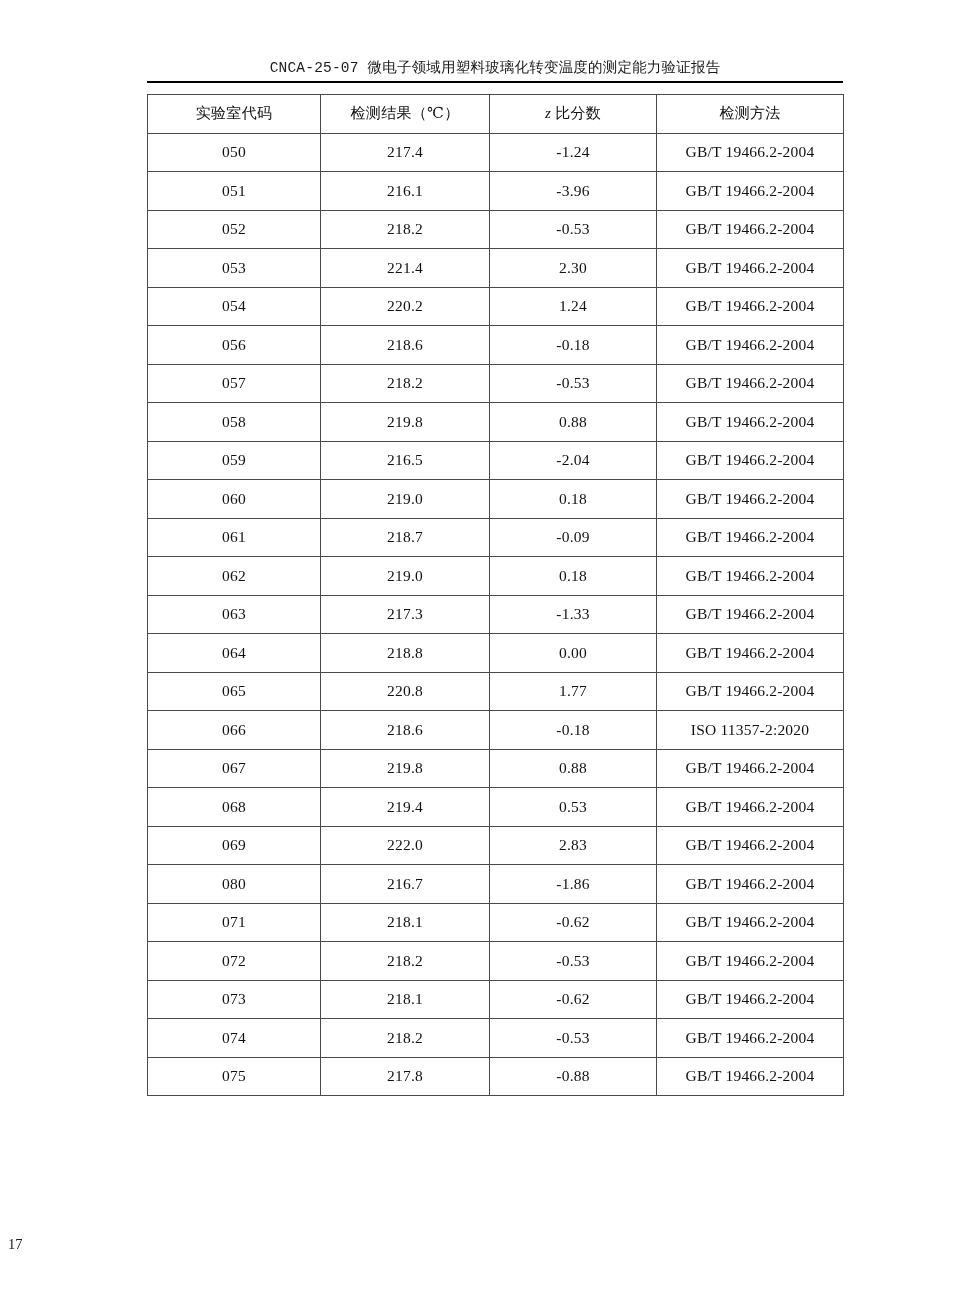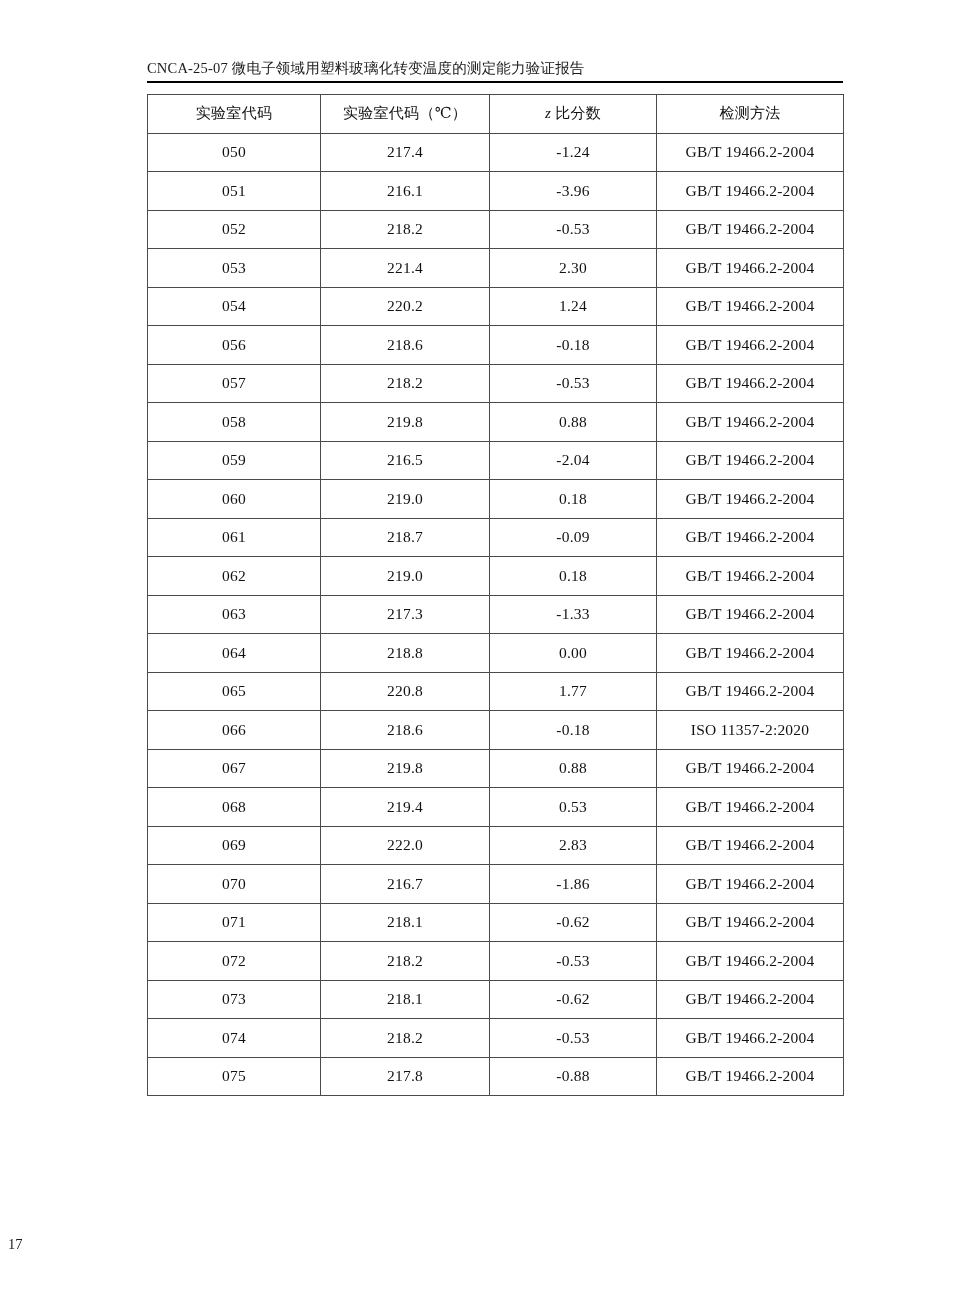--- a/index.html
+++ b/index.html
@@ -17,25 +17,27 @@
   }
 
   
   .page-header {
     position: absolute;
     left: 147px;
     top: 58px;
     width: 696px;
   }
   .page-header-text {
+    text-align: center;
     font-size: 14.5px;
     line-height: 20px;
     letter-spacing: 0.2px;
     white-space: nowrap;
     color: #1a1a1a;
+    font-family: Liberation Mono, monospace;
   }
   .page-header-rule {
     margin-top: 3px;
     height: 0;
     border-bottom: 2.2px solid #000000;
   }
 
   
   .results-table {
     position: absolute;
@@ -95,21 +97,21 @@
 <table class="results-table">
   <colgroup>
     <col class="col-lab">
     <col class="col-res">
     <col class="col-z">
     <col class="col-meth">
   </colgroup>
   <thead>
     <tr>
       <th>实验室代码</th>
-      <th>实验室代码（℃）</th>
+      <th>检测结果（℃）</th>
       <th><span class="z-symbol">z</span><span> 比分数</span></th>
       <th>检测方法</th>
     </tr>
   </thead>
   <tbody id="table-body">
       <tr>
         <td>050</td>
         <td>217.4</td>
         <td>-1.24</td>
         <td>GB/T 19466.2-2004</td>
@@ -216,21 +218,21 @@
         <td>0.53</td>
         <td>GB/T 19466.2-2004</td>
       </tr>
       <tr>
         <td>069</td>
         <td>222.0</td>
         <td>2.83</td>
         <td>GB/T 19466.2-2004</td>
       </tr>
       <tr>
-        <td>070</td>
+        <td>080</td>
         <td>216.7</td>
         <td>-1.86</td>
         <td>GB/T 19466.2-2004</td>
       </tr>
       <tr>
         <td>071</td>
         <td>218.1</td>
         <td>-0.62</td>
         <td>GB/T 19466.2-2004</td>
       </tr>

